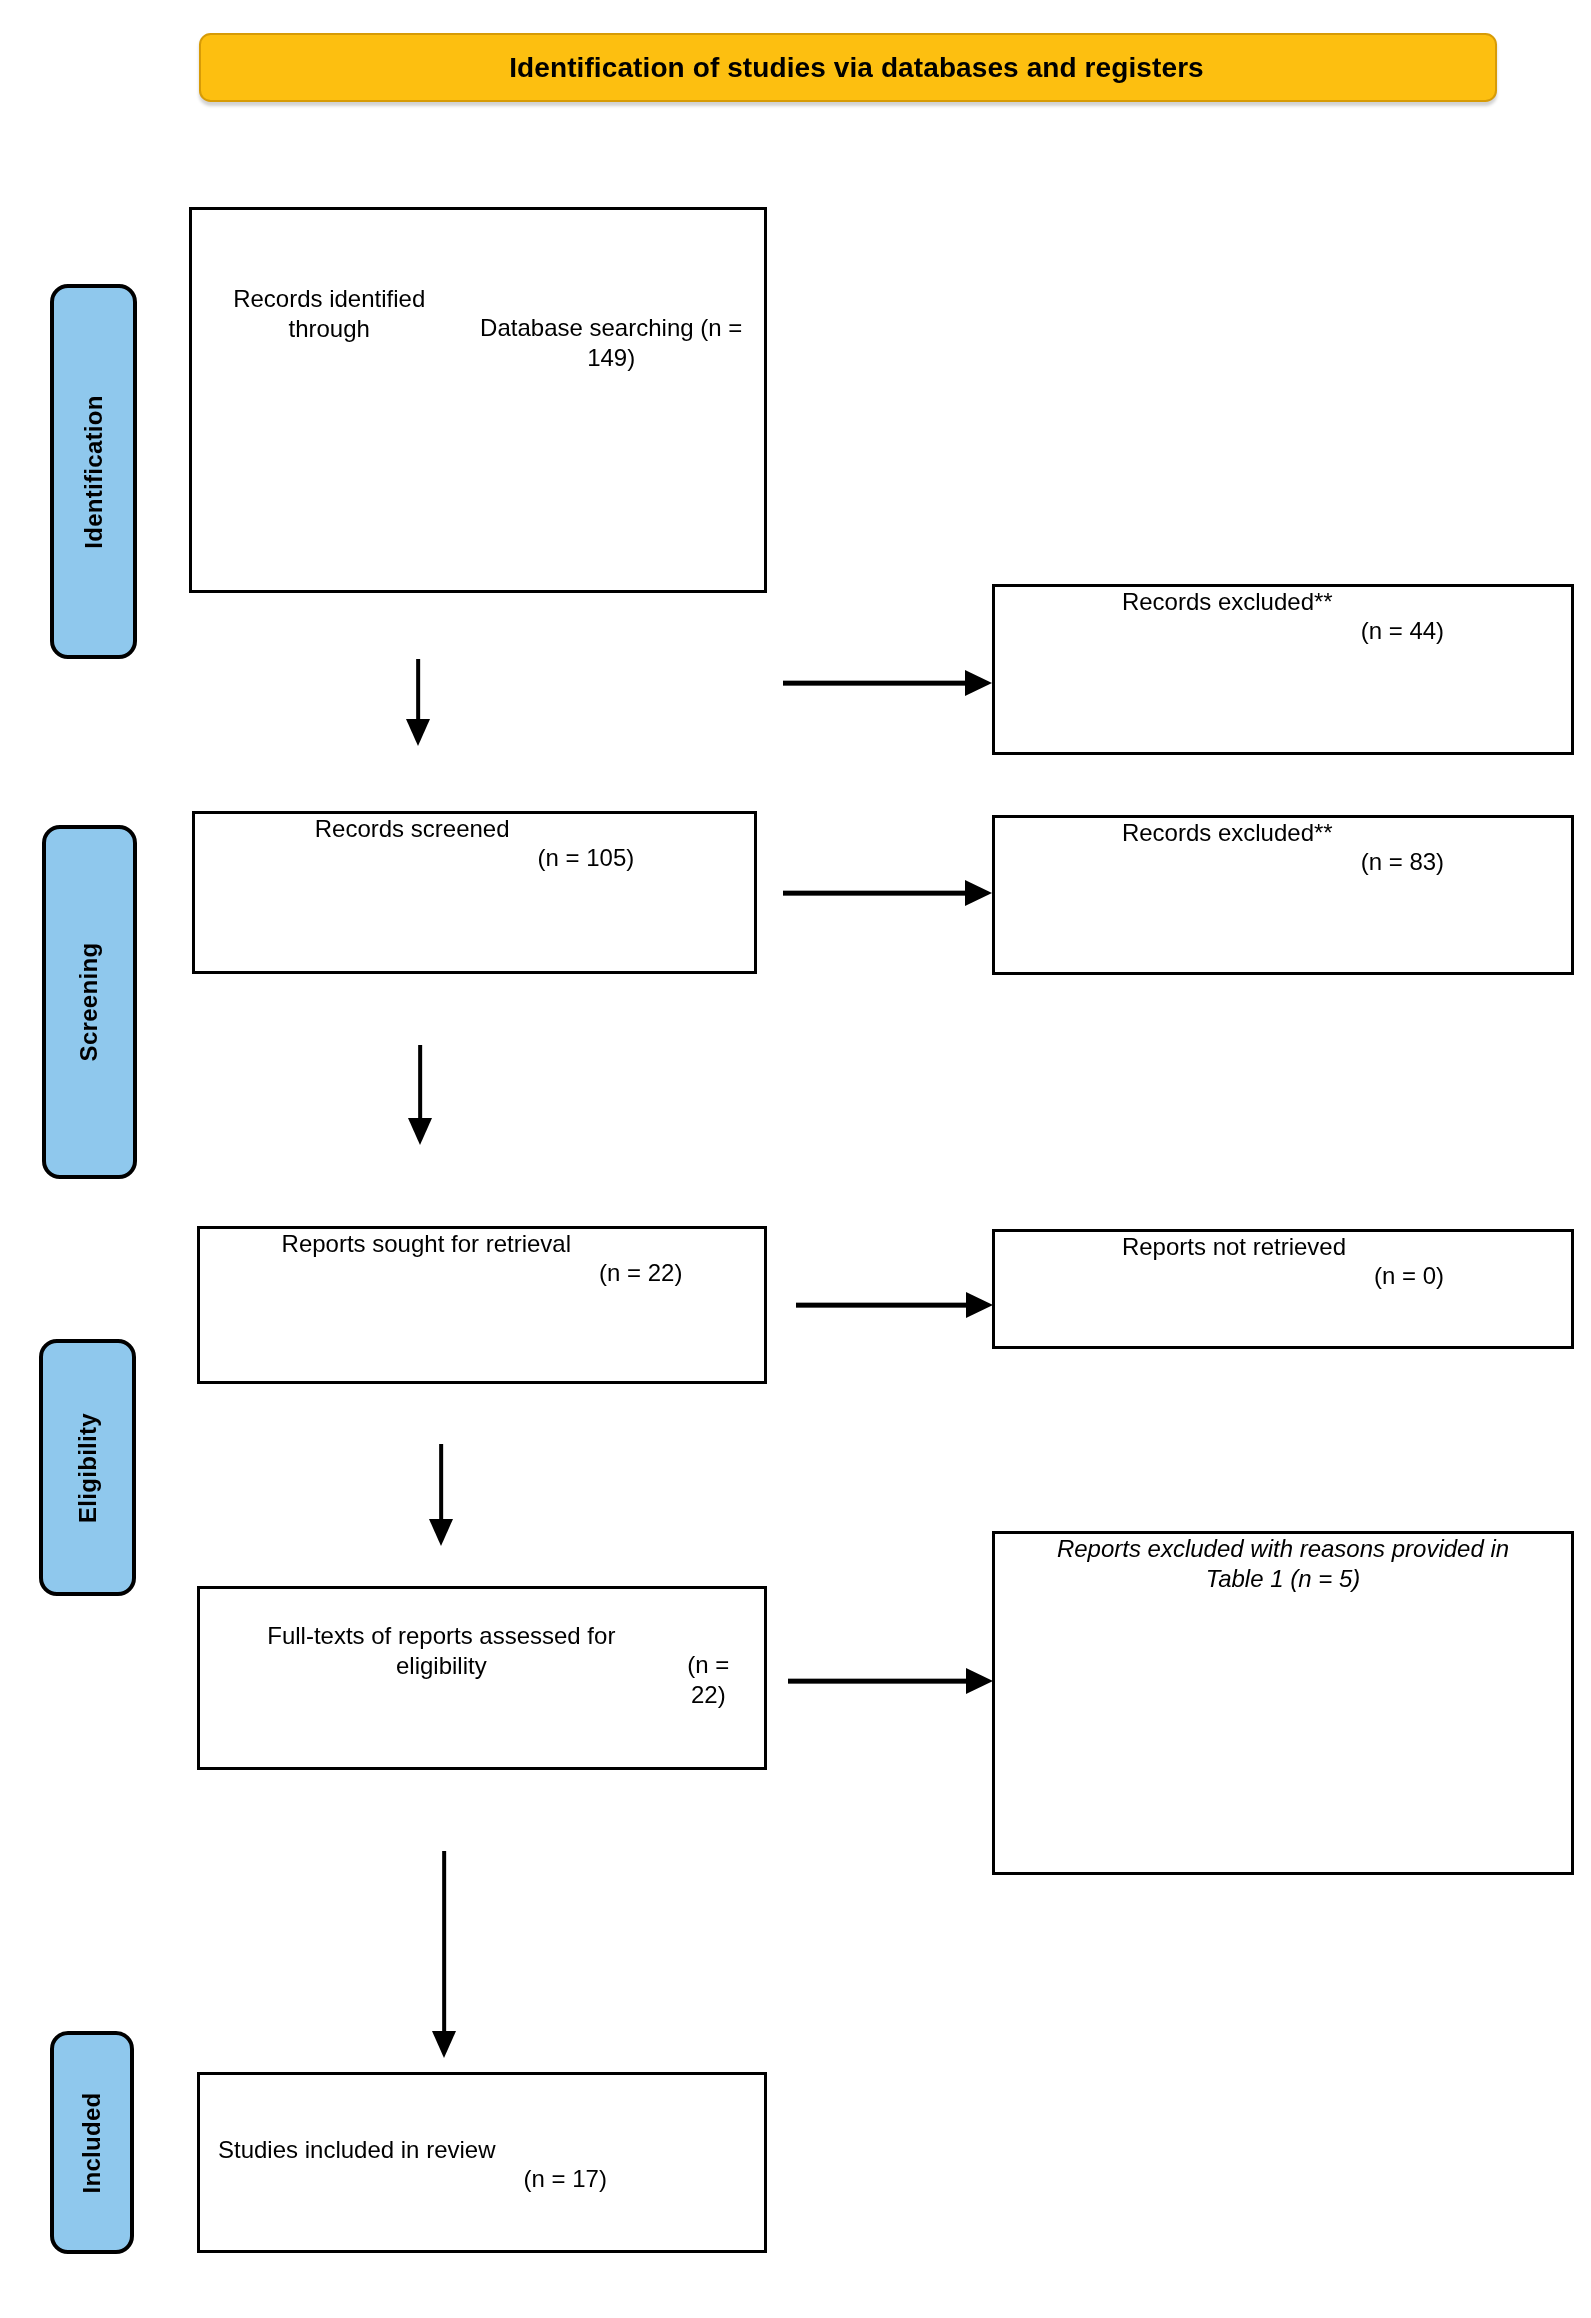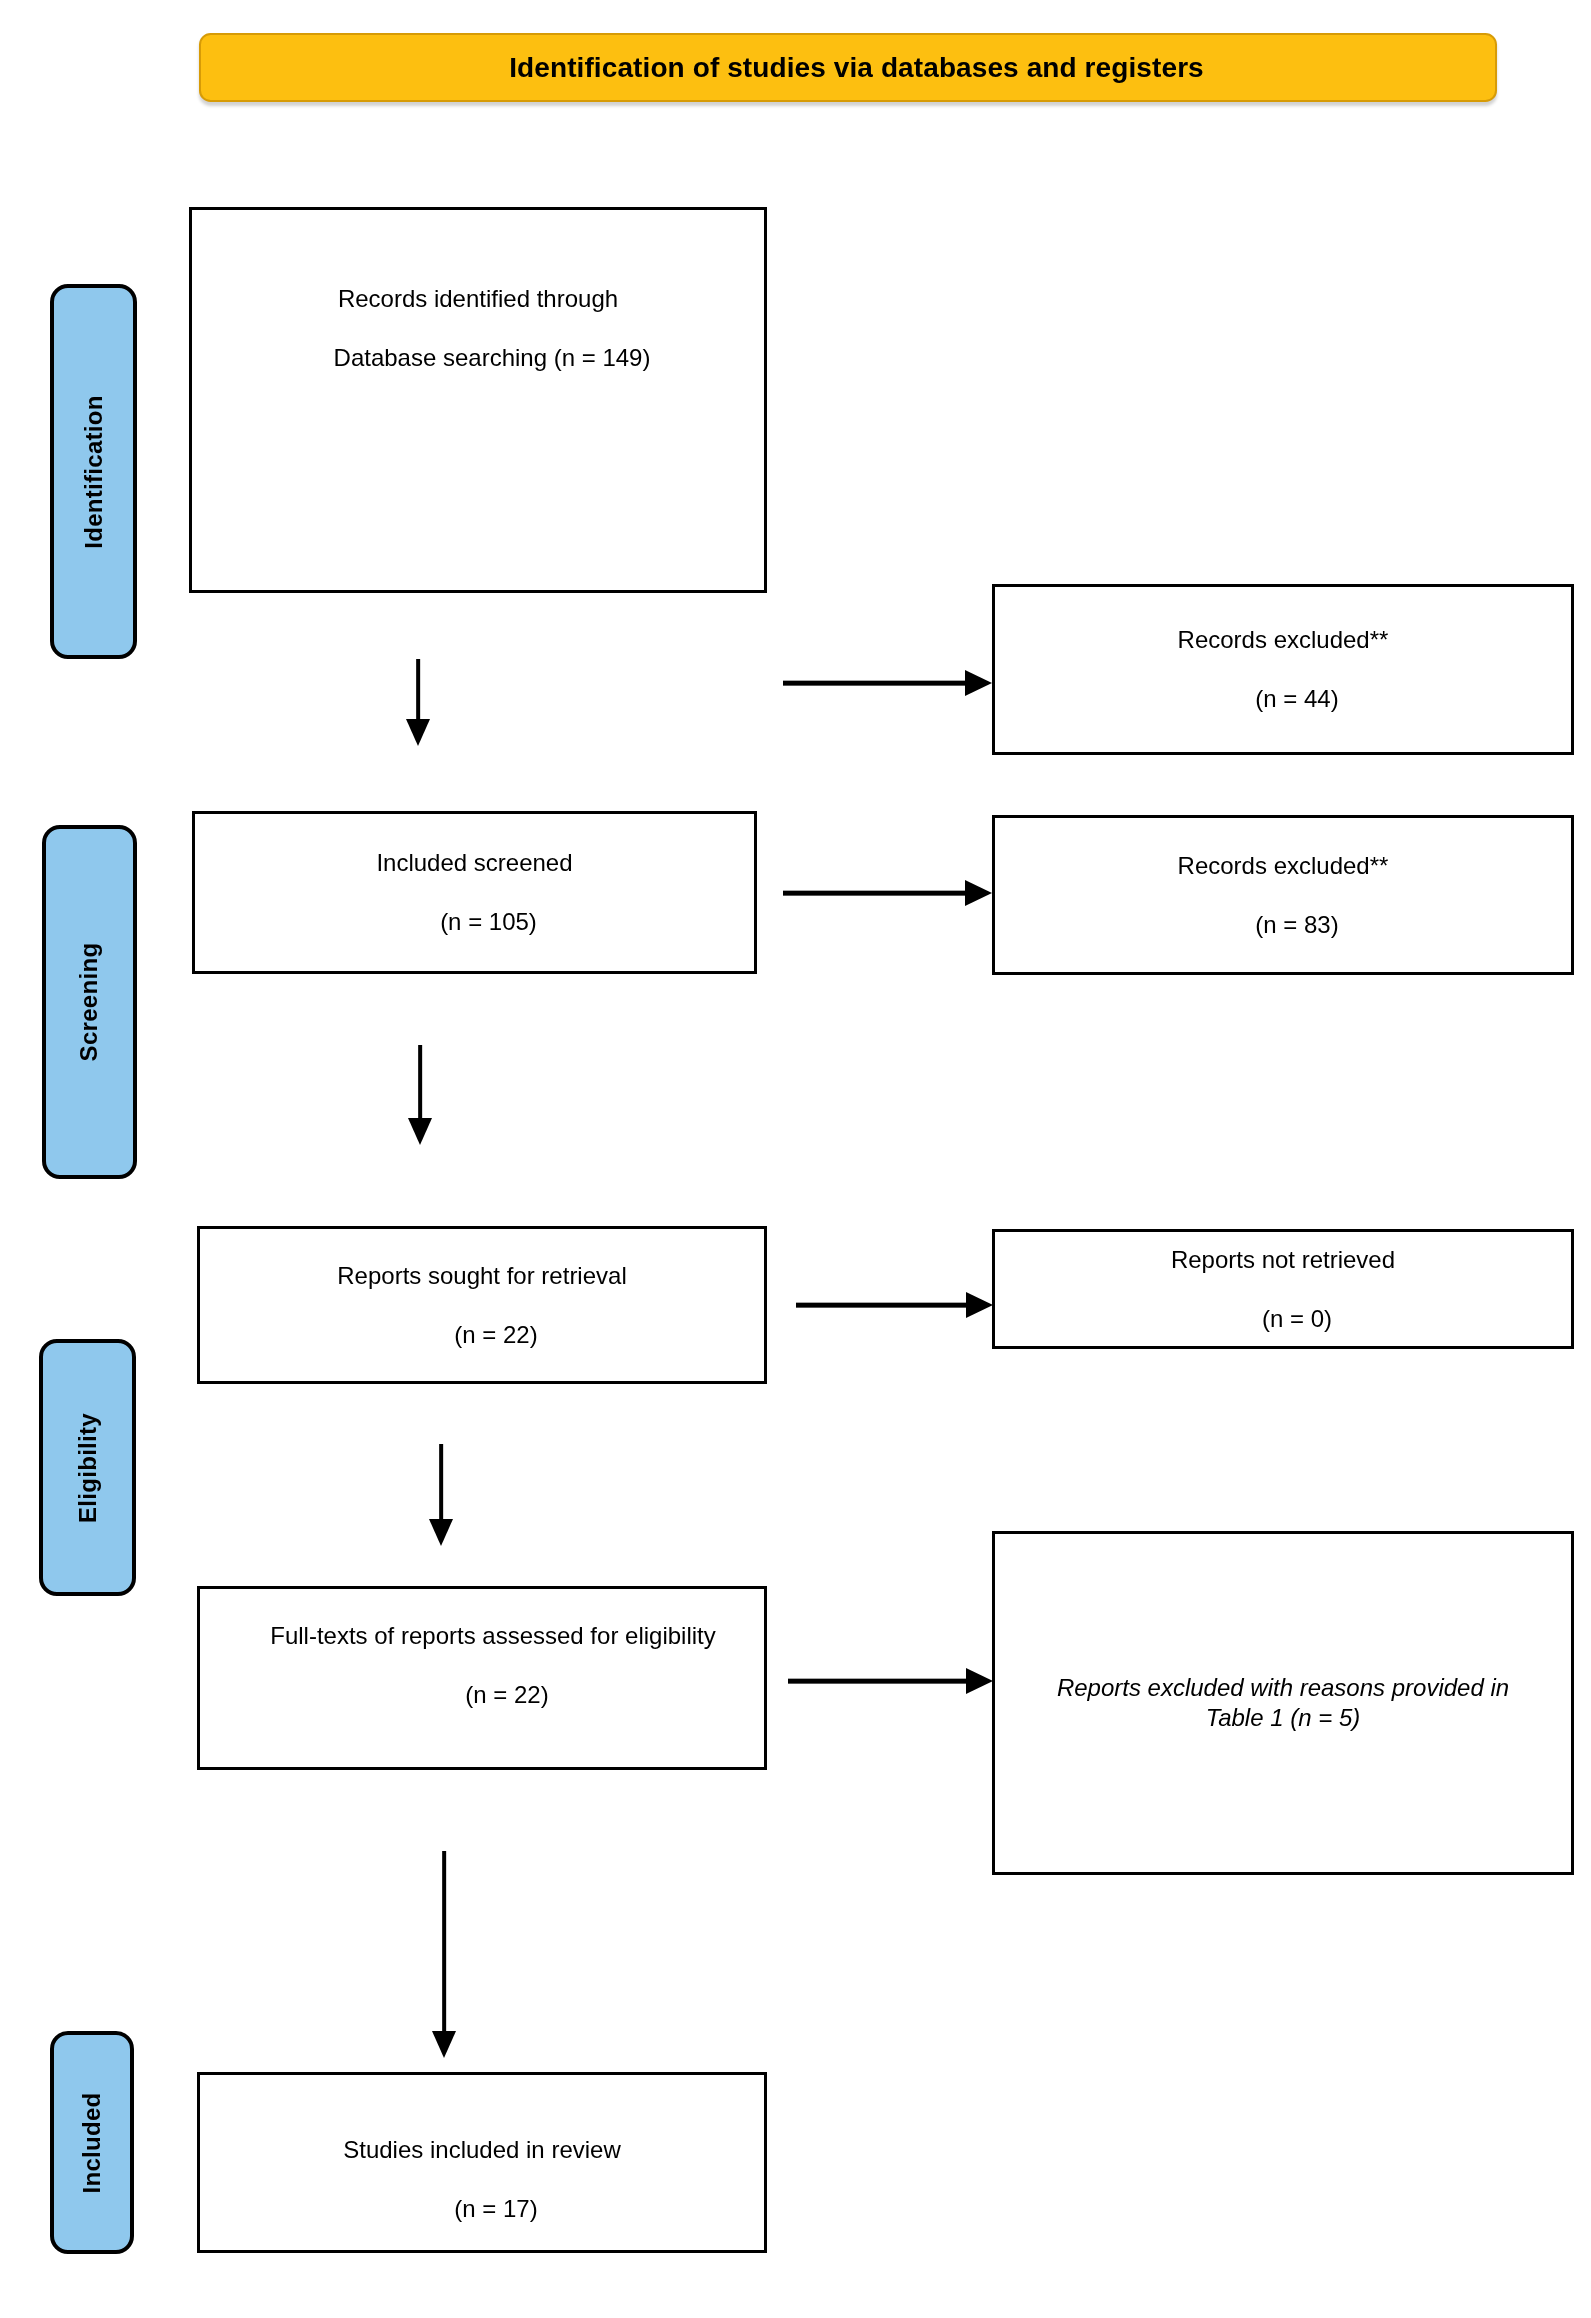--- a/index.html
+++ b/index.html
@@ -56,22 +56,20 @@
     letter-spacing:0.3px;
   }
 
   
   .flow-box{
     position:absolute;
     background:#ffffff;
     border:3.2px solid #000000;
     box-sizing:border-box;
     display:flex;
-    flex-direction:column;
-    align-items:center;
     justify-content:center;
     padding:0 18px;
   }
   .flow-box .line{
     font-size:24px;
     color:#000000;
     text-align:center;
     line-height:1.25;
     white-space:pre-line;
   }
@@ -149,21 +147,21 @@
     <div class="line">Records identified through</div>
     <div class="line gap">Database searching (n = 149)</div>
   </div>
 
   <div class="flow-box" style="left:992px; top:584px; width:582px; height:171px;">
     <div class="line">Records excluded**</div>
     <div class="line gap">(n = 44)</div>
   </div>
 
   <div class="flow-box" style="left:192px; top:811px; width:565px; height:163px;">
-    <div class="line">Included screened</div>
+    <div class="line">Records screened</div>
     <div class="line gap">(n = 105)</div>
   </div>
 
   <div class="flow-box" style="left:992px; top:815px; width:582px; height:160px;">
     <div class="line">Records excluded**</div>
     <div class="line gap">(n = 83)</div>
   </div>
 
   <div class="flow-box" style="left:197px; top:1226px; width:570px; height:158px;">
     <div class="line">Reports sought for retrieval</div>

